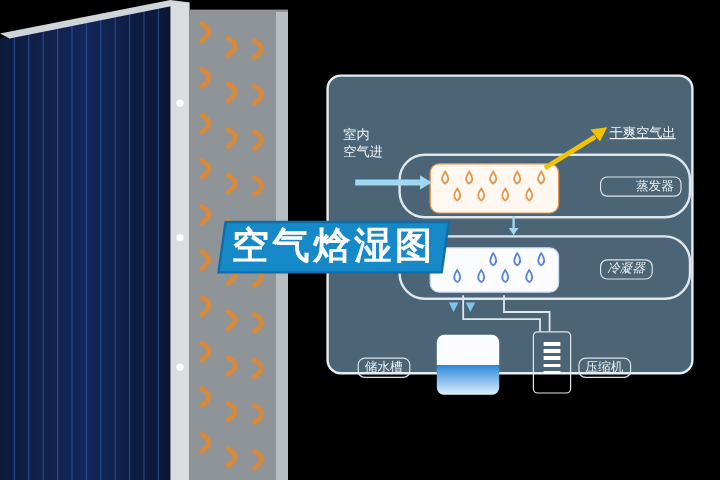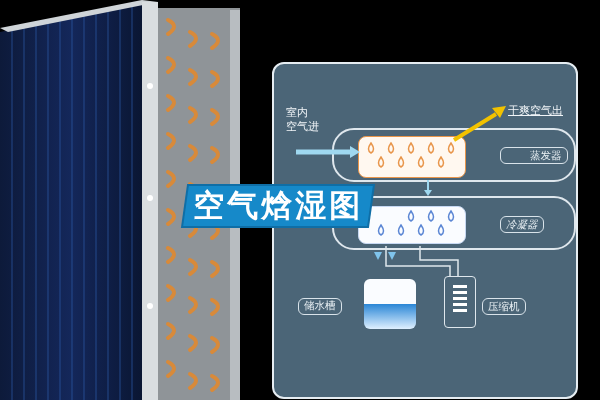--- a/index.html
+++ b/index.html
@@ -1,18 +1,18 @@
 <!DOCTYPE html>
 <html><head>
 <meta charset="utf-8">
 <style>
   html,body{margin:0;padding:0;}
   body{width:600px;height:400px;background:#000;position:relative;overflow:hidden;font-family:"DejaVu Sans",sans-serif;}
   .coil{position:absolute;left:0;top:0;width:240px;height:400px;}
-  .panel{position:absolute;left:272px;top:62px;width:306px;height:337px;background:#4b6577;border:2px solid #e6edf2;border-radius:12px;box-sizing:border-box;}
+  .panel{position:absolute;left:272px;top:62px;width:306px;height:250px;background:#4b6577;border:2px solid #e6edf2;border-radius:12px;box-sizing:border-box;}
   .lbl{position:absolute;color:#f1f5f8;font-size:11px;line-height:13px;}
   .tag{position:absolute;color:#e9f0f4;font-size:10.5px;border:1.5px solid #d9e3ea;border-radius:6px;padding:1px 5px;line-height:13px;}
   .chamber{position:absolute;border:2px solid #dfe7ed;border-radius:22px;}
   .pad{position:absolute;border-radius:8px;}
   .title{position:absolute;left:186px;top:186px;background:#1689c9;color:#fff;font-weight:bold;font-size:31px;padding:1px 7px 3px 7px;letter-spacing:3px;transform:skewX(-8deg);line-height:36px;box-shadow:0 0 0 2px #0f6ea6;}
   .title span{display:inline-block;transform:skewX(8deg);}
 </style>
 </head>
 <body>
 
@@ -125,21 +125,21 @@
     <polygon points="218,44 232,42 226,54" fill="#f2c200"></polygon>
     <line x1="154" y1="116" x2="154" y2="130" stroke="#9fd8f0" stroke-width="2"></line>
     <polygon points="150,126 158,126 154,132" fill="#9fd8f0"></polygon>
     <polygon points="100,188 108,188 104,196" fill="#7fc4ec"></polygon>
     <polygon points="114,188 122,188 118,196" fill="#7fc4ec"></polygon>
     <polyline points="112,182 112,202 176,202 176,212" fill="none" stroke="#dfe7ed" stroke-width="1.5"></polyline>
     <polyline points="146,182 146,196 184,196 184,212" fill="none" stroke="#dfe7ed" stroke-width="1.5"></polyline>
   </svg>
 
   <div style="position:absolute;left:90px;top:215px;width:52px;height:50px;background:linear-gradient(#fafcff 0 50%,#2a86d6 50%,#dff0ff 100%);border-radius:6px;"></div>
-  <div class="tag" style="left:24px;top:234px;font-family:Liberation Mono, monospace;">储水槽</div>
+  <div class="tag" style="left:24px;top:234px;">储水槽</div>
 
   <div style="position:absolute;left:170px;top:212px;width:30px;height:50px;border:1.5px solid #dfe7ed;border-radius:4px;">
     <div style="position:absolute;left:8px;top:8px;width:14px;height:28px;background:repeating-linear-gradient(#fff 0 3px,transparent 3px 6px);"></div>
   </div>
   <div class="tag" style="left:208px;top:234px;">压缩机</div>
 </div>
 
 <div class="title"><span>空气焓湿图</span></div>
 
 </body></html>

